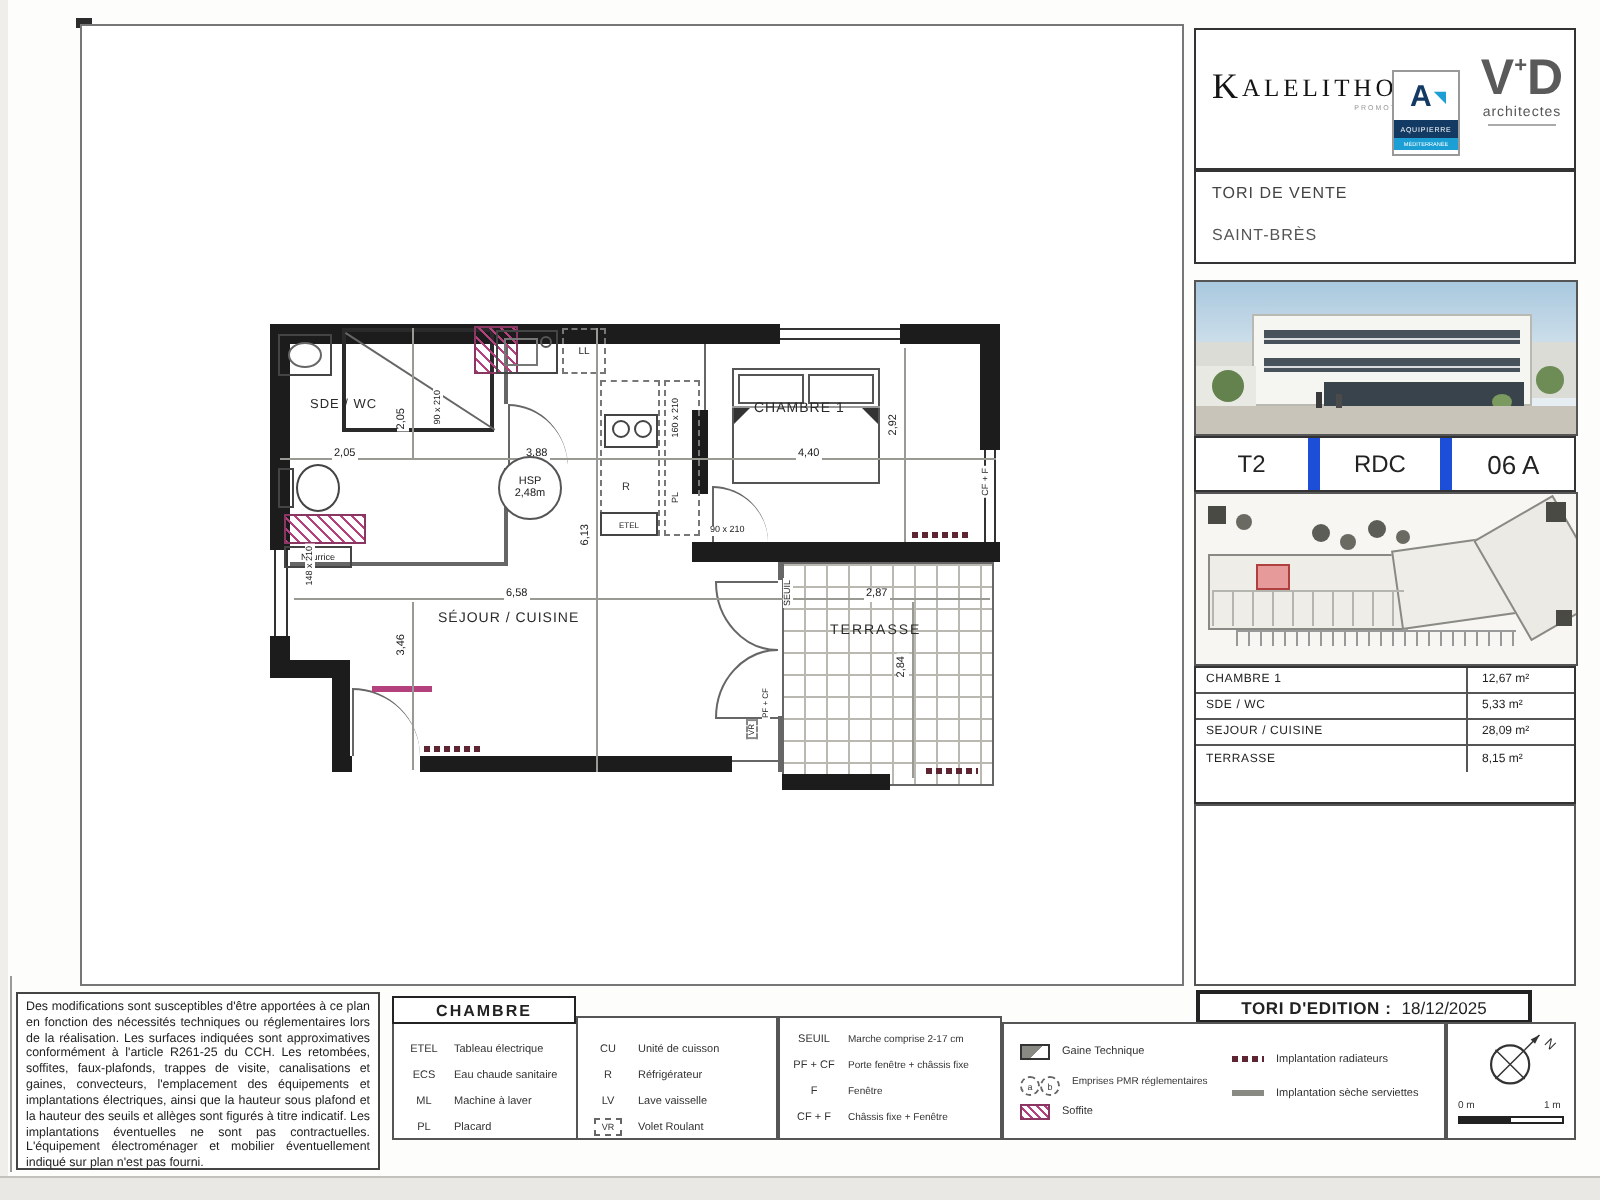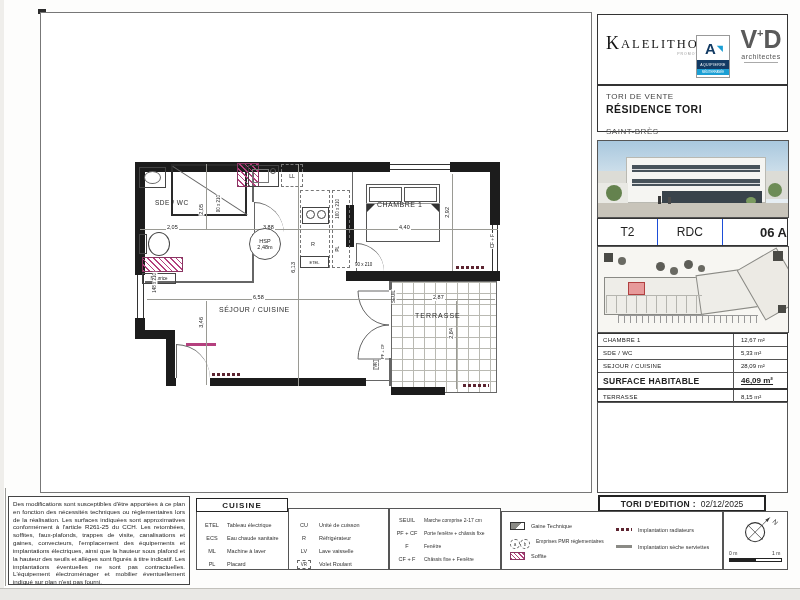--- a/index.html
+++ b/index.html
@@ -19,21 +19,21 @@
   .hatch-pink { position:absolute; border:1px solid #8a3562;
     background:repeating-linear-gradient(45deg,#b4407e 0 1px,rgba(255,255,255,0) 1px 4px); }
   .rad { position:absolute; height:3px; background:repeating-linear-gradient(90deg,#5d2531 0 3px,rgba(255,255,255,0) 3px 5px); }
   .towel { position:absolute; height:3px; background:#b4407e; }
   .door-a { position:absolute; border-left:1px solid #666; border-top:1px solid #666; border-top-right-radius:100% 100%; }
   .terr { position:absolute; border:1px solid #666; background-color:#fff;
     background-image:repeating-linear-gradient(0deg,rgba(255,255,255,0) 0 10px,#b9b9b2 10px 11px),
                      repeating-linear-gradient(90deg,rgba(255,255,255,0) 0 10px,#b9b9b2 10px 11px); }
   .panelbox { position:absolute; border:1.5px solid #333; background:#fff; }
   .thinbox  { position:absolute; border:1px solid #555; background:#fff; }
-  .cellline { border-left:1px solid #1d4ed8; }
+  .cellline { border-left:6px solid #1d4ed8; }
   .trow { display:flex; align-items:center; border-bottom:1px solid #555; }
   .tlabel { flex:1; font-size:6px; letter-spacing:.3px; padding-left:5px; color:#222; }
   .tval { width:54px; border-left:1px solid #555; font-size:6px; padding-left:7px; align-self:stretch; display:flex; align-items:center; }
   .lrow { display:flex; align-items:center; height:13px; }
   .labbr { width:30px; text-align:center; font-size:5.5px; color:#333; flex:none; }
   .ltxt { font-size:5.5px; color:#333; white-space:nowrap; }
   .kale { font-family:"Liberation Serif", serif; letter-spacing:2px; color:#141414; font-size:12.5px; }
   .kale .kbig { font-size:18px; }
   .ic { flex:none; margin-right:6px; }
   .vrbox { border:1px dashed #666; font-size:4.5px; padding:1px 3px; color:#333; }
@@ -187,21 +187,20 @@
       <span style="font-size:11px;font-weight:bold;line-height:1;margin-top:1px;">+</span>
       <span style="font-size:25px;font-weight:bold;line-height:1;">D</span>
     </div>
     <div style="font-size:7px;color:#555;letter-spacing:.5px;margin-top:1px;">architectes</div>
     <div style="width:34px;height:1px;background:#aaa;margin:2px auto 0;"></div>
   </div>
 </div>
 
 <div class="panelbox" style="left:597px;top:85px;width:191px;height:47px;padding:6px 8px;">
   <div style="font-size:8px;color:#444;letter-spacing:.5px;">TORI DE VENTE</div>
-  <div style="font-size:10.5px;font-weight:bold;color:#1a1a1a;letter-spacing:.5px;margin-top:2px;">RÉSIDENCE TORI</div>
   <div style="font-size:8px;color:#555;letter-spacing:.5px;margin-top:12px;">SAINT-BRÈS</div>
 </div>
 
 <div class="thinbox" style="left:597px;top:140px;width:192px;height:78px;overflow:hidden;background:linear-gradient(#a9c8de,#e6eef3 70%);">
   <div class="abs" style="left:0;top:30px;width:192px;height:28px;background:#dcdcd6;"></div>
   <div class="abs" style="left:28px;top:16px;width:140px;height:46px;background:#f5f5f2;border:1px solid #b9b9b2;"></div>
   <div class="abs" style="left:34px;top:24px;width:128px;height:7px;background:#47525a;"></div>
   <div class="abs" style="left:34px;top:38px;width:128px;height:7px;background:#47525a;"></div>
   <div class="abs" style="left:64px;top:50px;width:100px;height:12px;background:#39434b;"></div>
   <div class="abs" style="left:34px;top:28px;width:128px;height:1px;background:#ffffff;opacity:.8;"></div>
@@ -215,21 +214,21 @@
   <div class="abs" style="left:70px;top:56px;width:3px;height:7px;background:#4a4a4a;"></div>
 </div>
 
 <div class="panelbox" style="left:597px;top:218px;width:191px;height:28px;display:flex;">
   <div style="flex:1.1;display:flex;align-items:center;justify-content:center;font-size:12px;">
     <span>T2</span>
   </div>
   <div class="cellline" style="flex:1.2;display:flex;align-items:center;justify-content:center;font-size:12px;">
     <span>RDC</span>
   </div>
-  <div class="cellline" style="flex:1.2;display:flex;align-items:center;justify-content:flex-end;font-size:13px;font-weight:bold;">
+  <div class="cellline" style="flex:1.2;display:flex;align-items:center;justify-content:center;font-size:13px;font-weight:normal;">
     <span>06 A</span>
   </div>
 </div>
 
 <div class="thinbox" style="left:597px;top:246px;width:192px;height:87px;overflow:hidden;background:#f7f6f2;">
   <div class="abs" style="left:6px;top:30px;width:100px;height:38px;border:1px solid #8a8a85;background:#eeede8;"></div>
   <div class="abs" style="left:100px;top:24px;width:60px;height:40px;border:1px solid #8a8a85;background:#eeede8;transform:rotate(-8deg);"></div>
   <div class="abs" style="left:150px;top:8px;width:46px;height:58px;border:1px solid #8a8a85;background:#eceae4;transform:rotate(-30deg);"></div>
   <div class="abs" style="left:8px;top:48px;width:96px;height:18px;background:repeating-linear-gradient(90deg,#b5b5af 0 1px,rgba(255,255,255,0) 1px 10px);border-top:1px solid #b5b5af;"></div>
   <div class="abs" style="left:30px;top:35px;width:17px;height:13px;background:#e79a9a;border:1px solid #b04040;"></div>
@@ -250,35 +249,31 @@
     <span class="tval">12,67  m²</span>
   </div>
   <div class="trow" style="height:13px;">
     <span class="tlabel">SDE / WC</span>
     <span class="tval">5,33  m²</span>
   </div>
   <div class="trow" style="height:13px;">
     <span class="tlabel">SEJOUR / CUISINE</span>
     <span class="tval">28,09  m²</span>
   </div>
-  <div class="trow" style="height:17px;border-bottom:2px solid #333;">
-    <span class="tlabel" style="font-size:8.5px;font-weight:bold;">SURFACE HABITABLE</span>
-    <span class="tval" style="font-size:8px;font-weight:bold;text-decoration:underline;">46,09 m²</span>
-  </div>
   <div class="trow" style="height:13px;border-bottom:none;">
     <span class="tlabel">TERRASSE</span>
     <span class="tval">8,15  m²</span>
   </div>
 </div>
 
 <div class="thinbox" style="left:597px;top:402px;width:191px;height:91px;"></div>
 
 <div class="abs" style="left:598px;top:495px;width:168px;height:17px;border:2px solid #222;background:#fff;display:flex;align-items:center;justify-content:center;gap:5px;">
   <span style="font-size:8.5px;font-weight:bold;letter-spacing:.3px;">TORI D'EDITION :</span>
-  <span style="font-size:8.5px;">02/12/2025</span>
+  <span style="font-size:8.5px;">18/12/2025</span>
 </div>
 
 <div class="abs" style="left:8px;top:496px;width:182px;height:89px;border:1px solid #444;background:#fff;padding:3px 4px;">
   <div style="font-size:6.2px;line-height:1.26;text-align:justify;color:#1e1e1e;">Des modifications sont susceptibles d'être apportées à ce plan en fonction des nécessités techniques ou réglementaires lors de la réalisation. Les surfaces indiquées sont approximatives conformément à l'article R261-25 du CCH. Les retombées, soffites, faux-plafonds, trappes de visite, canalisations et gaines, convecteurs, l'emplacement des équipements et implantations électriques, ainsi que la hauteur sous plafond et la hauteur des seuils et allèges sont figurés à titre indicatif. Les implantations éventuelles ne sont pas contractuelles. L'équipement électroménager et mobilier éventuellement indiqué sur plan n'est pas fourni.</div>
 </div>
 
 <div class="thinbox" style="left:196px;top:508px;width:193px;height:62px;display:flex;">
   <div style="width:91px;padding-top:9px;">
     <div class="lrow">
         <span class="labbr">ETEL</span>
@@ -311,21 +306,21 @@
         <span class="ltxt">Lave vaisselle</span>
       </div>
     <div class="lrow">
         <span class="labbr"><span class="vrbox">VR</span></span>
         <span class="ltxt">Volet Roulant</span>
       </div>
   </div>
 </div>
 
 <div class="abs" style="left:196px;top:498px;width:92px;height:14px;border:1.5px solid #222;background:#fff;display:flex;align-items:center;justify-content:center;">
-  <span style="font-size:8px;font-weight:bold;letter-spacing:1px;">CUISINE</span>
+  <span style="font-size:8px;font-weight:bold;letter-spacing:1px;">CHAMBRE</span>
 </div>
 
 <div class="thinbox" style="left:389px;top:508px;width:112px;height:62px;padding-top:4px;">
   <div class="lrow">
       <span class="labbr" style="width:34px;">SEUIL</span>
       <span class="ltxt" style="font-size:5px;">Marche comprise 2-17 cm</span>
     </div>
   <div class="lrow">
       <span class="labbr" style="width:34px;">PF + CF</span>
       <span class="ltxt" style="font-size:5px;">Porte fenêtre + châssis fixe</span>

